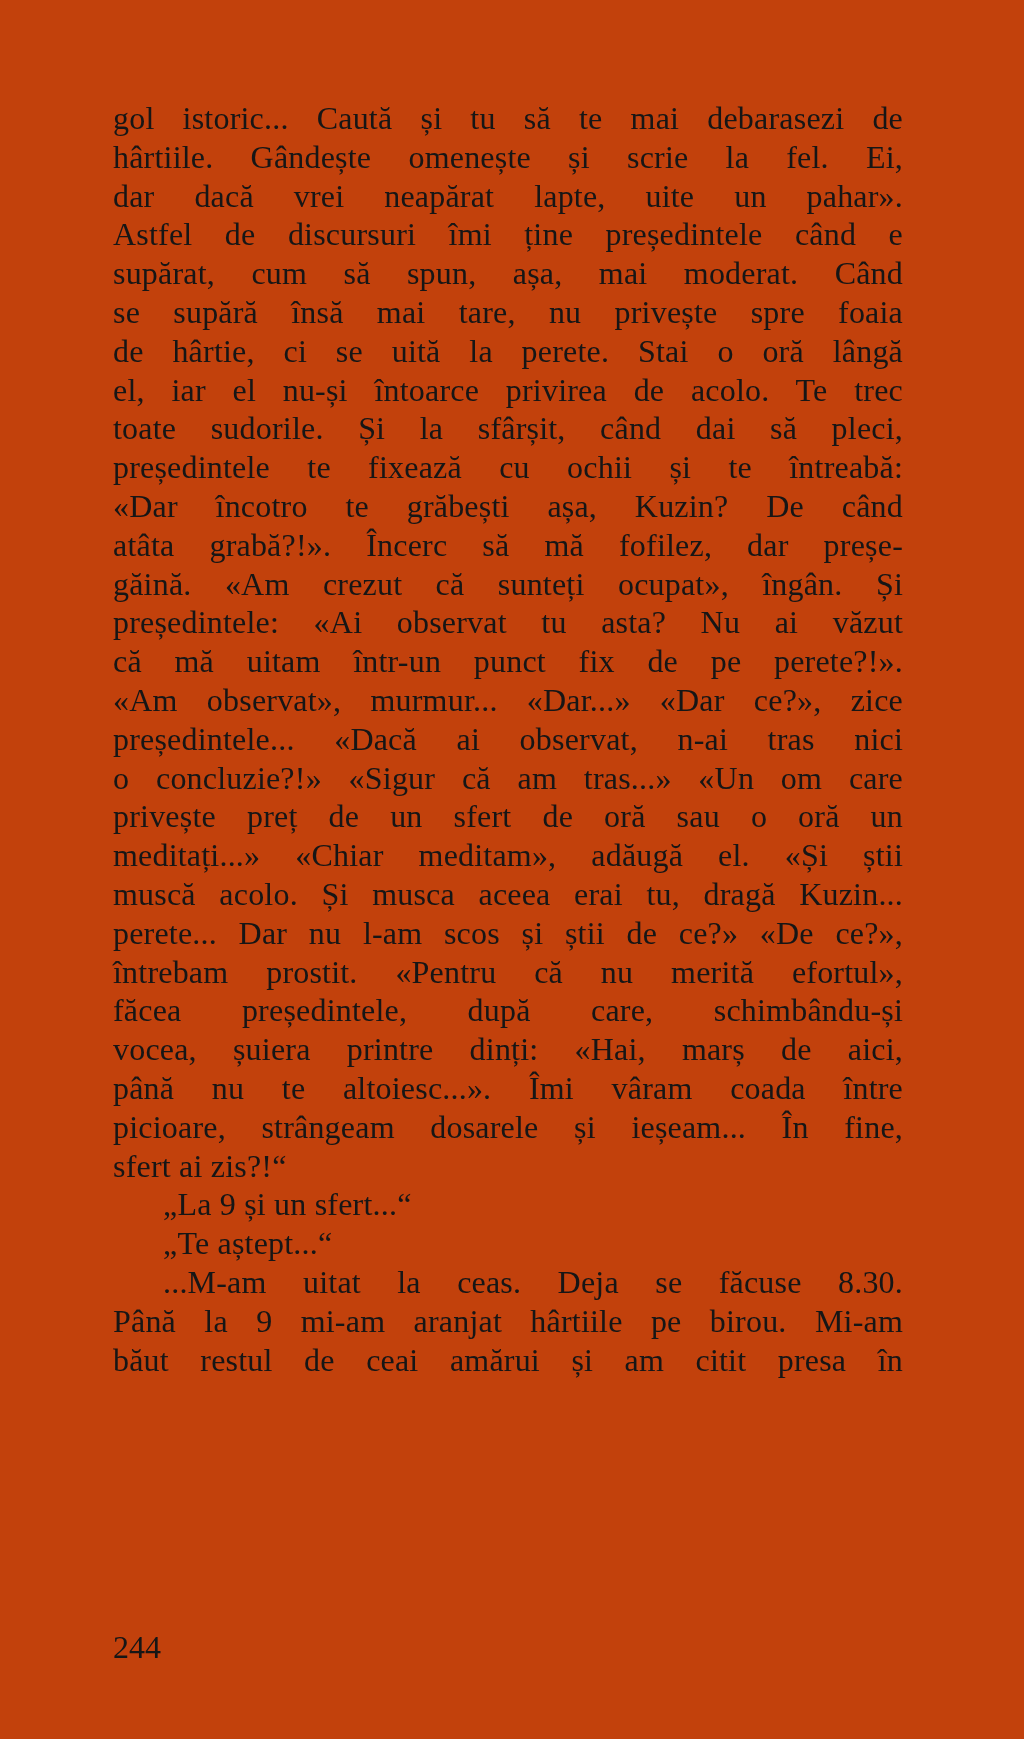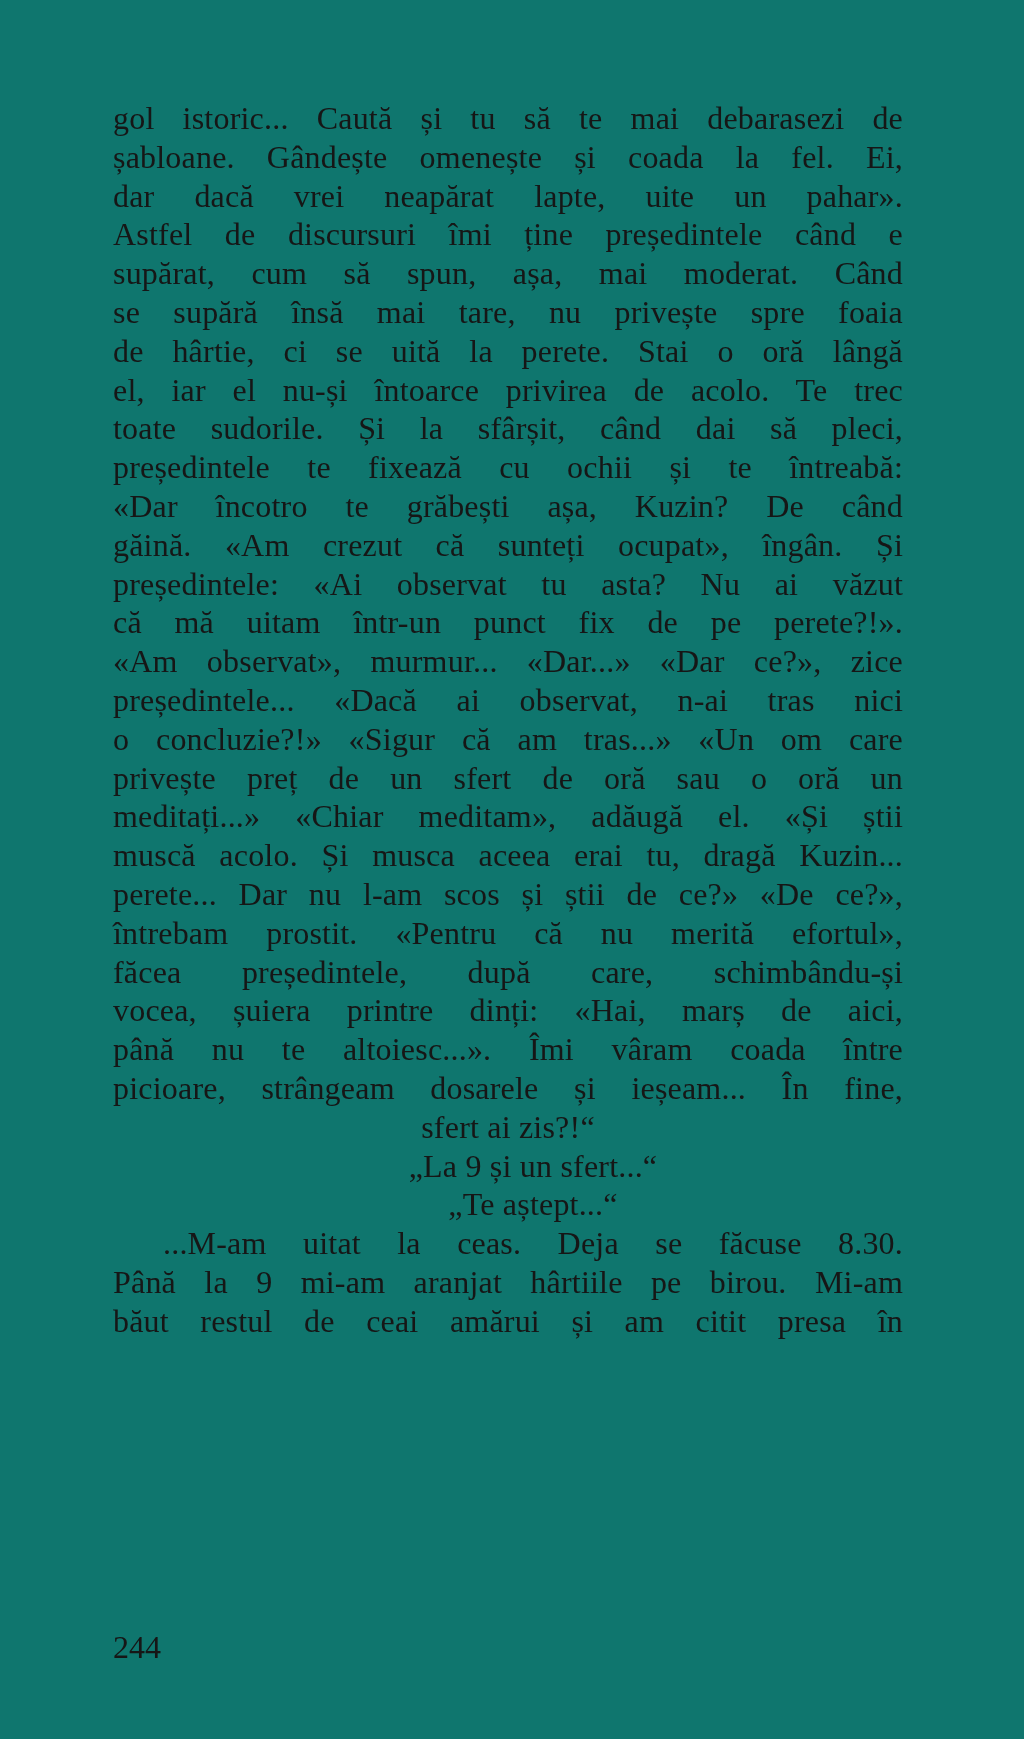--- a/index.html
+++ b/index.html
@@ -4,37 +4,37 @@
 <style>
   html, body {
     margin: 0;
     padding: 0;
     background: #ffffff;
   }
   .page {
     position: relative;
     width: 1024px;
     height: 1739px;
-    background: #0f766e;
+    background: #c2410c;
     overflow: hidden;
   }
   .text-block {
     position: absolute;
     left: 113px;
     top: 99px;
     width: 790px;
     font-family: "Liberation Serif", "DejaVu Serif", serif;
     font-size: 32px;
     line-height: 38.8px;
     color: #161616;
     letter-spacing: 0.2px;
   }
   .line {
     min-height: 38.8px;
-    text-align: center;
+    text-align: left;
     white-space: normal;
   }
   .line.j {
     text-align: justify;
     text-align-last: justify;
     text-justify: inter-word;
   }
   .line.ind {
     text-indent: 50px;
   }
@@ -47,30 +47,31 @@
     line-height: 38.8px;
     color: #161616;
   }
 </style>
 </head>
 <body>
 
 <div class="page">
   <div class="text-block">
       <div class="line j">gol istoric... Caută și tu să te mai debarasezi de</div>
-      <div class="line j">șabloane. Gândește omenește și coada la fel. Ei,</div>
+      <div class="line j">hârtiile. Gândește omenește și scrie la fel. Ei,</div>
       <div class="line j">dar dacă vrei neapărat lapte, uite un pahar».</div>
       <div class="line j">Astfel de discursuri îmi ține președintele când e</div>
       <div class="line j">supărat, cum să spun, așa, mai moderat. Când</div>
       <div class="line j">se supără însă mai tare, nu privește spre foaia</div>
       <div class="line j">de hârtie, ci se uită la perete. Stai o oră lângă</div>
       <div class="line j">el, iar el nu-și întoarce privirea de acolo. Te trec</div>
       <div class="line j">toate sudorile. Și la sfârșit, când dai să pleci,</div>
       <div class="line j">președintele te fixează cu ochii și te întreabă:</div>
       <div class="line j">«Dar încotro te grăbești așa, Kuzin? De când</div>
+      <div class="line j">atâta grabă?!». Încerc să mă fofilez, dar preșe-</div>
       <div class="line j">găină. «Am crezut că sunteți ocupat», îngân. Și</div>
       <div class="line j">președintele: «Ai observat tu asta? Nu ai văzut</div>
       <div class="line j">că mă uitam într-un punct fix de pe perete?!».</div>
       <div class="line j">«Am observat», murmur... «Dar...» «Dar ce?», zice</div>
       <div class="line j">președintele... «Dacă ai observat, n-ai tras nici</div>
       <div class="line j">o concluzie?!» «Sigur că am tras...» «Un om care</div>
       <div class="line j">privește preț de un sfert de oră sau o oră un</div>
       <div class="line j">meditați...» «Chiar meditam», adăugă el. «Și știi</div>
       <div class="line j">muscă acolo. Și musca aceea erai tu, dragă Kuzin...</div>
       <div class="line j">perete... Dar nu l-am scos și știi de ce?» «De ce?»,</div>

